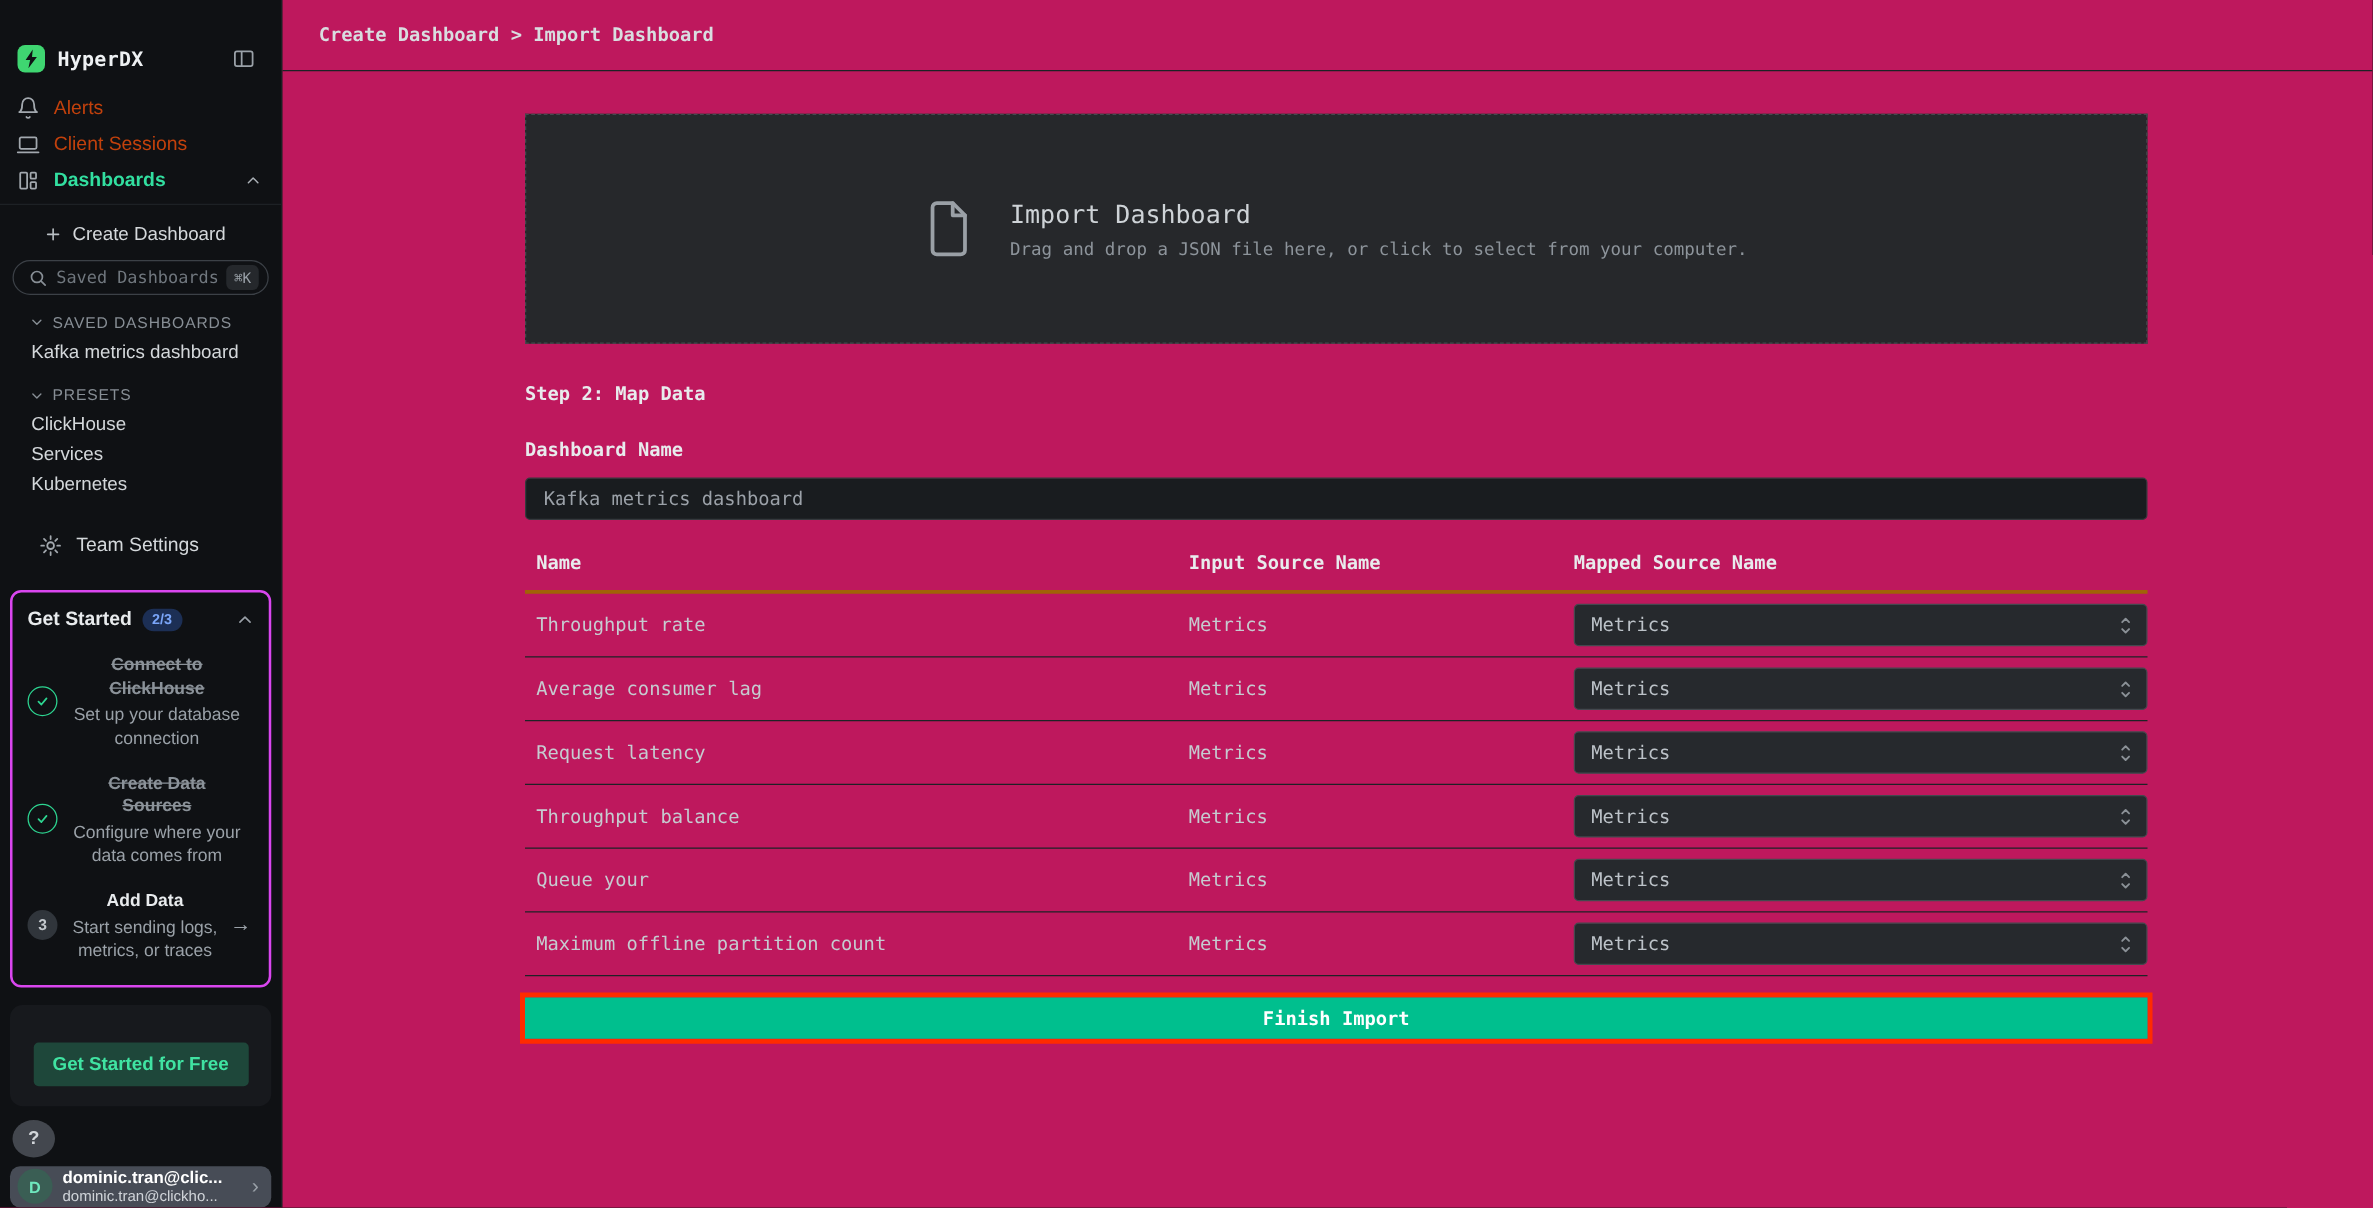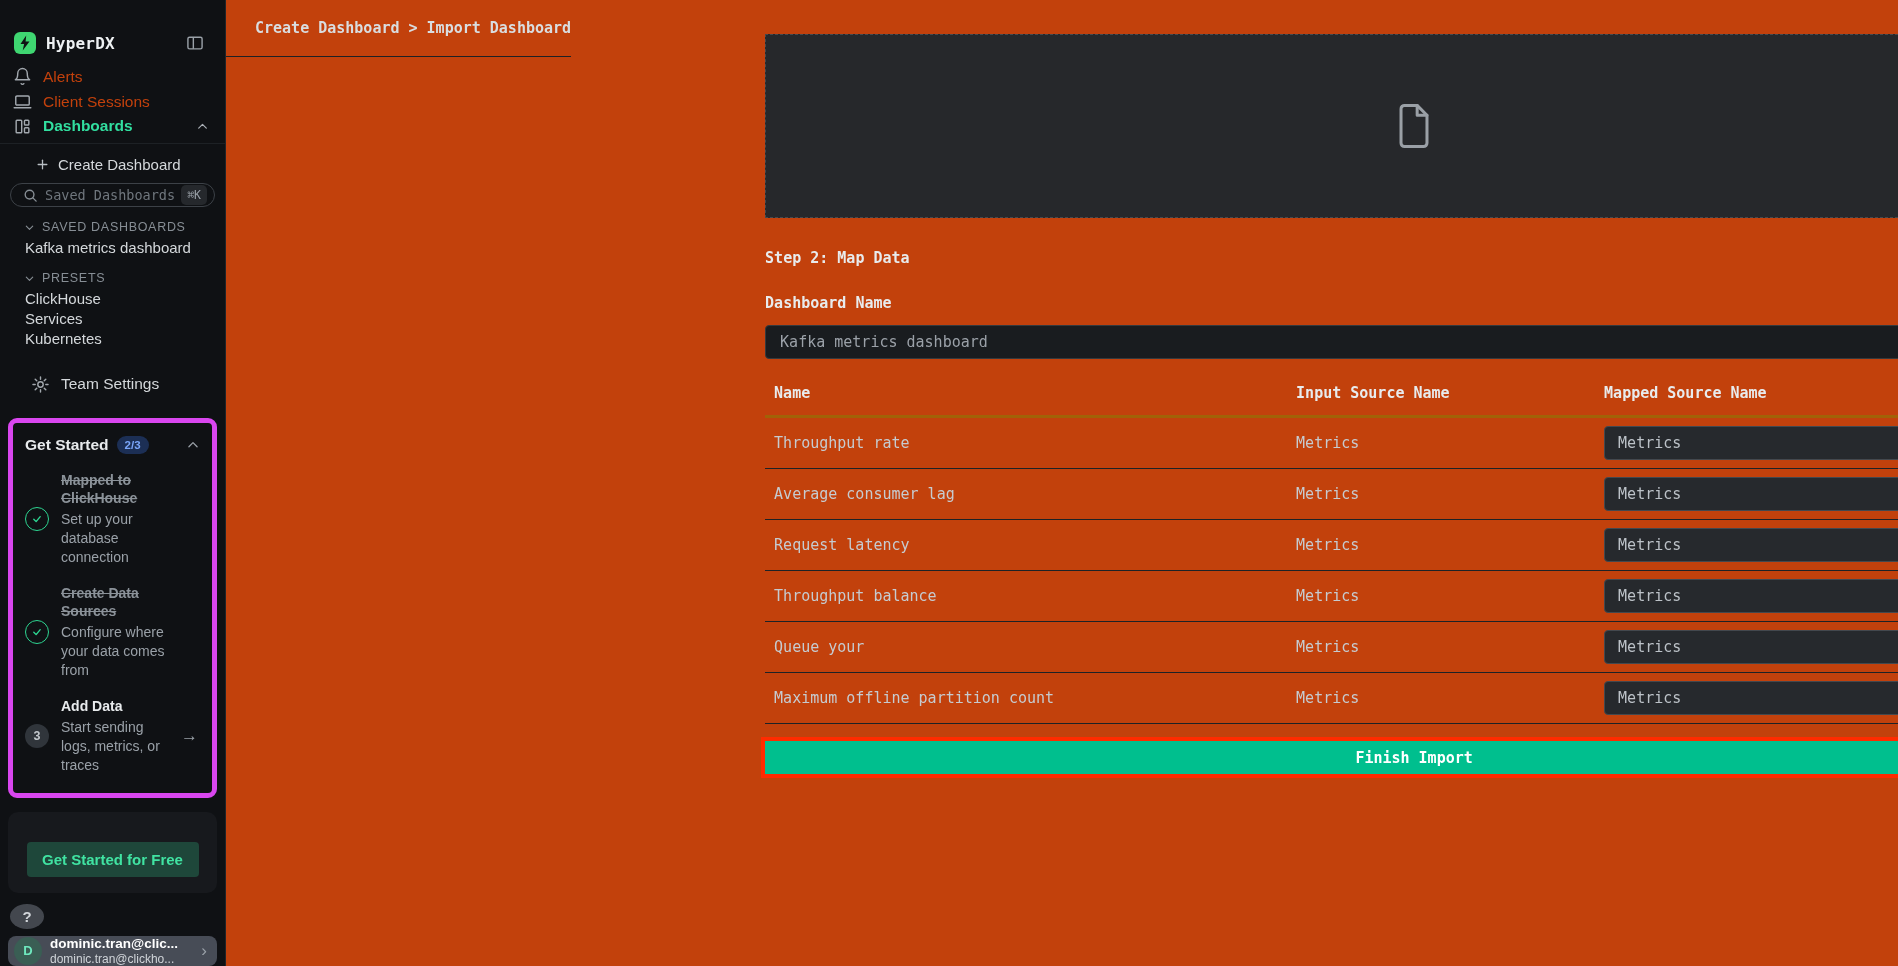--- a/index.html
+++ b/index.html
@@ -44,21 +44,21 @@
 
   .section-header { margin-top: 10px; height: 27px; display: flex; align-items: center; gap: 7px; padding-left: 24px; font-size: 12.5px; letter-spacing: .7px; color: #878e95; cursor: pointer; }
   .section-header .chev-sm { width: 11px; height: 11px; color: #878e95; }
   .section-item { height: 28px; display: flex; align-items: center; padding-left: 25px; font-size: 15px; color: #d4d8db; cursor: pointer; }
   .section-item.compact { height: 27px; }
 
   .team-row { margin-top: 23px; height: 33px; display: flex; align-items: center; gap: 11px; padding-left: 31px; font-size: 15.5px; color: #d4d8db; cursor: pointer; }
   .team-row .nicon { width: 19px; height: 19px; color: #a2a8ae; }
 
   
-  .gs-card { margin: 21px 8px 0 8px; border: 5px solid #d946ef; border-radius: 9px; padding: 13px 12px 18px 12px; }
+  .gs-card { margin: 21px 8px 0 8px; border: 2px solid #d946ef; border-radius: 9px; padding: 13px 12px 18px 12px; text-align: center; }
   .gs-head { display: flex; align-items: center; gap: 8px; cursor: pointer; }
   .gs-title { font-size: 15.5px; font-weight: 700; color: #e8ebed; }
   .gs-badge { background: #1c2f55; color: #7aa5f8; font-size: 11.5px; font-weight: 700; border-radius: 10px; padding: 3px 8px; }
   .gs-chev { margin-left: auto; width: 14px; height: 14px; color: #9aa1a8; }
   .gs-step { display: grid; grid-template-columns: 26px 1fr auto; column-gap: 10px; margin-top: 17px; align-items: center; }
   .gs-circle { width: 24px; height: 24px; border-radius: 50%; display: flex; align-items: center; justify-content: center; }
   .gs-circle.check { border: 1.5px solid #2dd591; color: #2dd591; }
   .gs-circle.check svg { width: 14px; height: 14px; }
   .gs-circle.num { background: #30353b; color: #c3c8cd; font-size: 12.5px; font-weight: 700; }
   .gs-step-title { font-size: 14px; font-weight: 700; color: #e8ebed; line-height: 1.3; }
@@ -74,21 +74,21 @@
   .help-btn { margin: 11px 0 0 10px; width: 34px; height: 34px; border-radius: 50%; background: #43474e; color: #d2d6da; font-weight: 700; font-size: 15px; display: flex; align-items: center; justify-content: center; cursor: pointer; }
 
   .user-chip { margin: 7px 8px 0 8px; background: #474c56; border-radius: 8px; height: 38px; display: flex; align-items: center; gap: 8px; padding: 0 10px 0 6px; cursor: pointer; }
   .avatar { width: 28px; height: 28px; border-radius: 50%; background: #3a5e54; color: #6fe8be; font-weight: 700; font-size: 13px; display: flex; align-items: center; justify-content: center; flex: 0 0 auto; }
   .user-col { min-width: 0; }
   .user-name { font-size: 13.5px; font-weight: 700; color: #ffffff; white-space: nowrap; }
   .user-email { font-size: 12px; color: #d0d4d9; white-space: nowrap; margin-top: 1px; }
   .user-chevron { margin-left: auto; color: #9aa1a8; font-size: 17px; }
 
   
-  .main { flex: 1; display: flex; flex-direction: row; background: #c2410c; }
+  .main { flex: 1; display: flex; flex-direction: column; background: #be185d; }
   .topbar { height: 57px; border-bottom: 1px solid #1d2125; display: flex; align-items: center; padding-left: 29px; flex: 0 0 auto; }
   .breadcrumb { font-family: "DejaVu Sans Mono","Liberation Mono",monospace; font-weight: 700; font-size: 15px; color: #d9dde0; }
 
   .content { padding: 34px 0 0 194px; }
 
   .dropzone {
     width: 1298px; height: 184px; background: #26282b; border: 1px dashed #45494e;
     display: flex; align-items: center; justify-content: center; gap: 30px; cursor: pointer;
   }
   .dz-icon { width: 38px; height: 48px; color: #9aa0a6; flex: 0 0 auto; }
@@ -232,21 +232,21 @@
         </svg>
       </div>
 
       <div class="gs-step">
         <span class="gs-circle check">
           <svg viewBox="0 0 24 24" fill="none" stroke="currentColor" stroke-width="2.4" stroke-linecap="round" stroke-linejoin="round">
               <polyline points="6.5 12.5 10.5 16.5 17.5 8"></polyline>
             </svg>
         </span>
         <span>
-          <span class="gs-step-title done" style="display:block">Mapped to ClickHouse</span>
+          <span class="gs-step-title done" style="display:block">Connect to ClickHouse</span>
           <span class="gs-step-desc" style="display:block">Set up your database connection</span>
         </span>
         <span></span>
       </div>
 
       <div class="gs-step">
         <span class="gs-circle check">
           <svg viewBox="0 0 24 24" fill="none" stroke="currentColor" stroke-width="2.4" stroke-linecap="round" stroke-linejoin="round">
               <polyline points="6.5 12.5 10.5 16.5 17.5 8"></polyline>
             </svg>
@@ -290,20 +290,24 @@
       <span class="breadcrumb">Create Dashboard &gt; Import Dashboard</span>
     </div>
 
     <div class="content">
 
       <div class="dropzone">
         <svg class="dz-icon" viewBox="0 0 24 30" fill="none" stroke="currentColor" stroke-width="1.9" stroke-linecap="round" stroke-linejoin="round">
           <path d="M14 2H6a2.2 2.2 0 00-2.2 2.2v21.6A2.2 2.2 0 006 28h12a2.2 2.2 0 002.2-2.2V8.2z"></path>
           <path d="M14 2v6.2h6.2"></path>
         </svg>
+        <div>
+          <div class="dz-title">Import Dashboard</div>
+          <div class="dz-sub">Drag and drop a JSON file here, or click to select from your computer.</div>
+        </div>
       </div>
 
       <div class="step-title">Step 2: Map Data</div>
 
       <div class="field-label">Dashboard Name</div>
       <input class="name-input" type="text" value="Kafka metrics dashboard" style="">
 
       <div class="map-table">
         <div class="thead">
           <span class="th first">Name</span>

